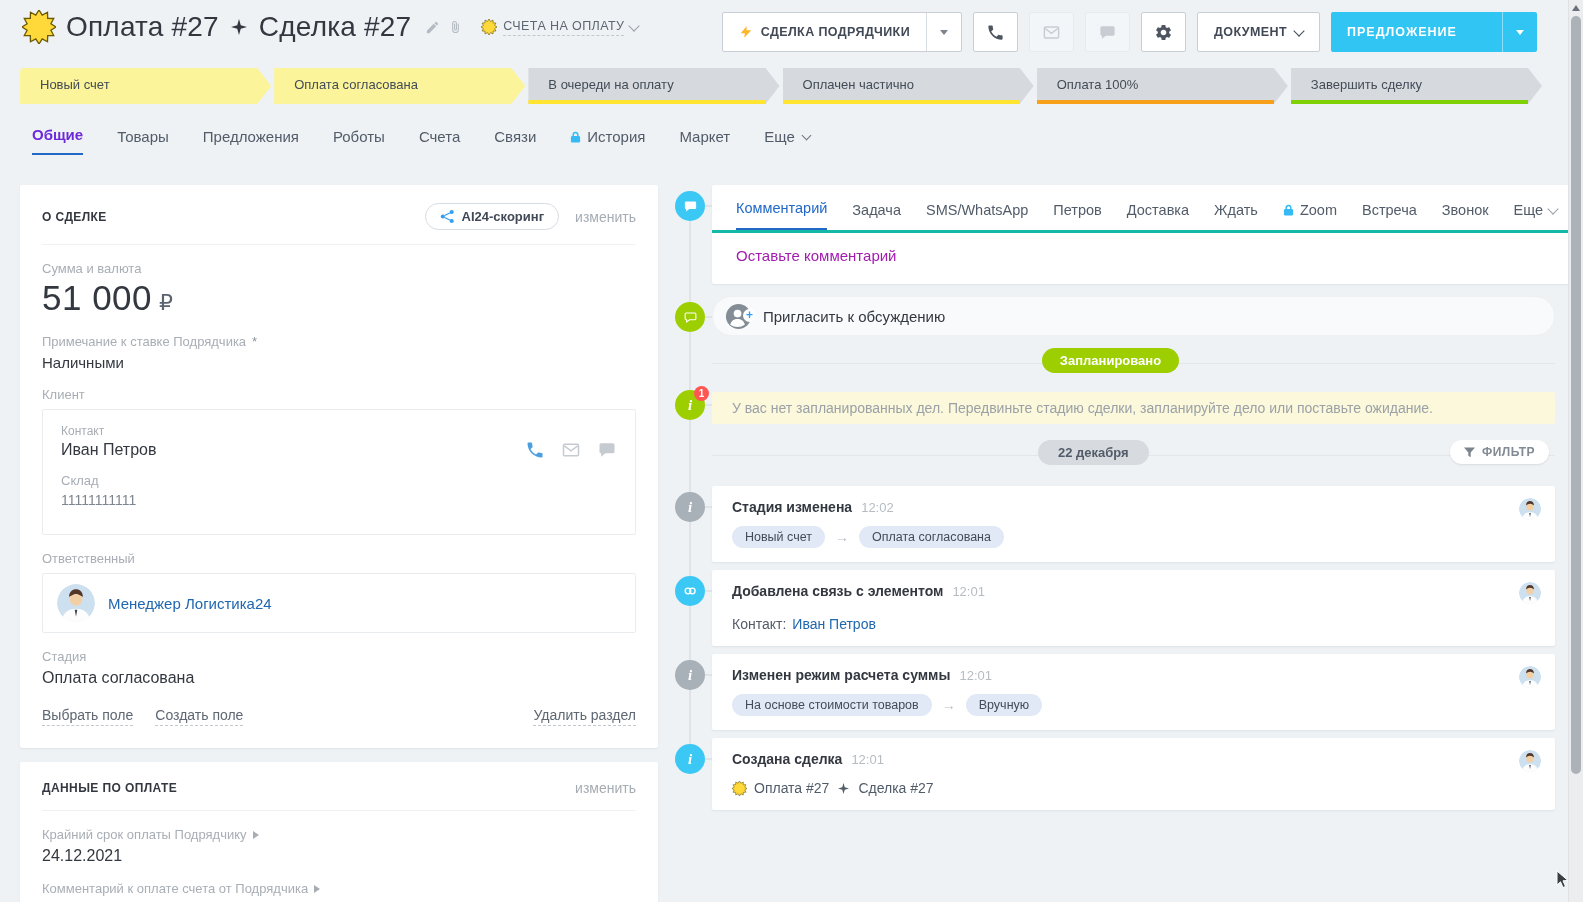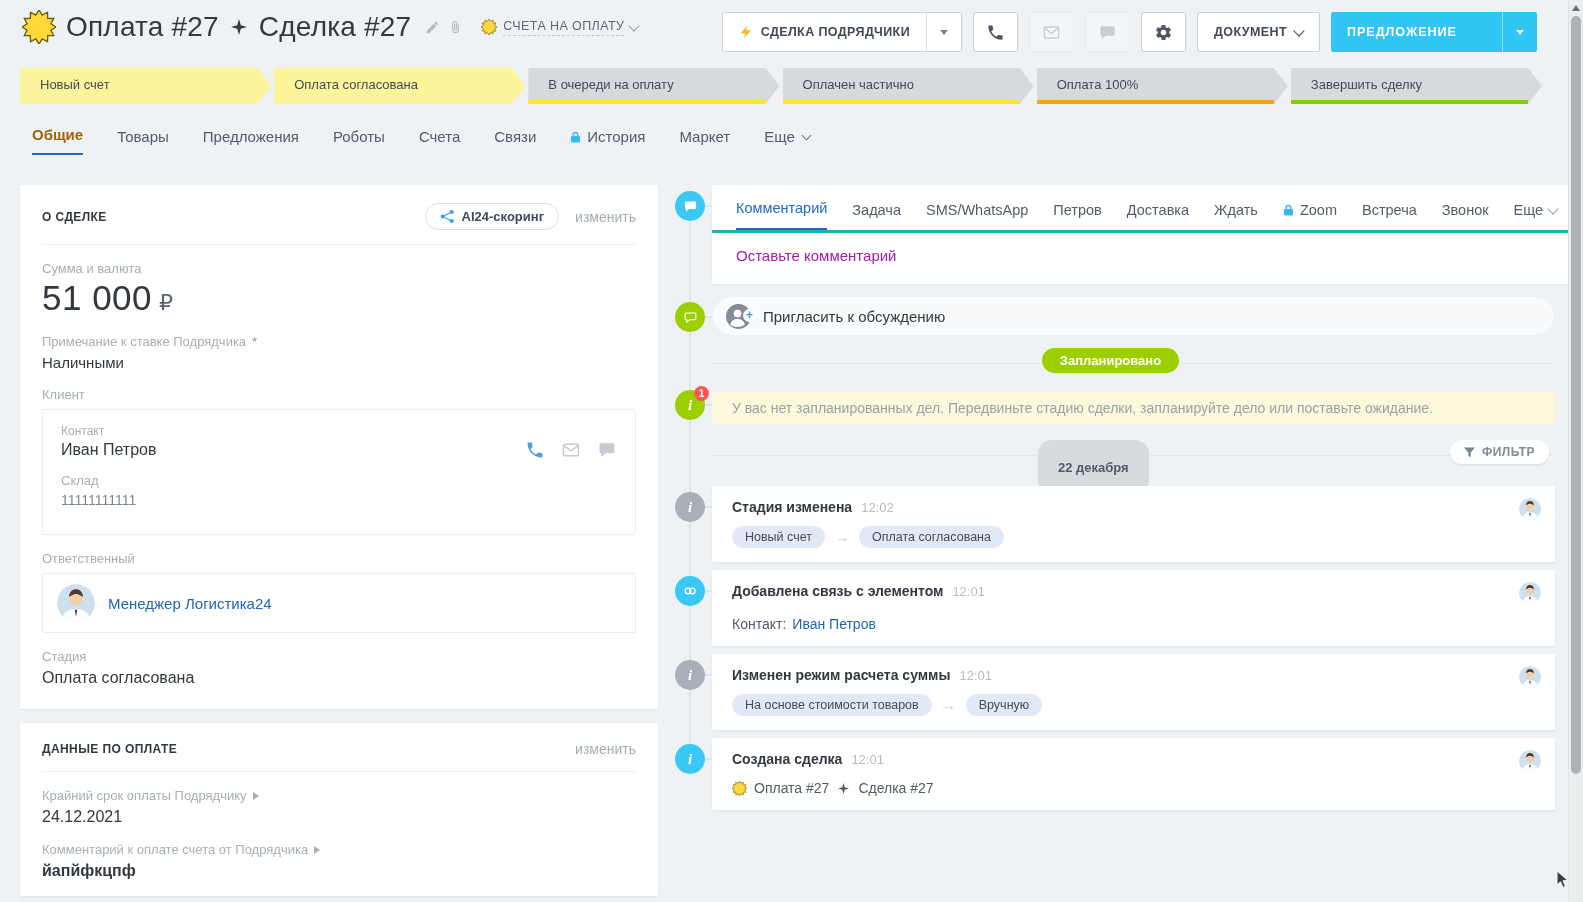--- a/index.html
+++ b/index.html
@@ -34,21 +34,21 @@
   
   .pipeline{position:absolute;left:20px;top:68px;width:1522px;height:36px;display:flex;gap:3px;}
   .stage{position:relative;flex:1;display:flex;align-items:center;clip-path:polygon(0 0,calc(100% - 14px) 0,100% 50%,calc(100% - 14px) 100%,0 100%);cursor:pointer;}
   .stage:first-child{border-radius:4px 0 0 4px;}
   .stage .stage-label{font-size:13px;color:#424b56;padding:0 0 3px 20px;white-space:nowrap;overflow:hidden;}
   .stage .stage-bar{position:absolute;left:0;right:14px;bottom:0;height:4px;}
 
   
   .nav-tabs{position:absolute;left:32px;top:126px;display:flex;align-items:flex-end;gap:34px;}
   .ntab{font-size:15px;color:#525c69;padding-bottom:10px;cursor:pointer;display:flex;align-items:center;gap:6px;}
-  .ntab.active{color:#a16207;border-bottom:2px solid #2168c7;font-weight:bold;align-items:flex-end;}
+  .ntab.active{color:#6d28d9;border-bottom:2px solid #2168c7;font-weight:bold;align-items:flex-end;}
   .lock-ic{width:11px;height:14px;}
   .ntab .chev{border-color:#6d767f;width:6px;height:6px;margin-left:2px;}
 
   
   .left-col{position:absolute;left:20px;top:185px;width:638px;}
   .card{background:#fff;border-radius:2px;box-shadow:0 1px 2px rgba(55,65,75,.08);padding:18px 22px 16px;margin-bottom:14px;}
   .card-head{display:flex;align-items:center;justify-content:space-between;}
   .card-title{font-size:12px;font-weight:bold;color:#333840;letter-spacing:.4px;}
   .head-right{display:flex;align-items:center;gap:16px;}
   .scoring-pill{display:flex;align-items:center;gap:7px;border:1px solid #d7dce1;border-radius:16px;padding:5px 14px;font-size:13px;font-weight:bold;color:#424956;cursor:pointer;background:#fff;}
@@ -100,21 +100,21 @@
   .compose-body{border-top:3px solid #14b8a6;padding:14px 24px 20px;font-size:15px;color:#a21caf;cursor:text;}
   .invite-pill{display:flex;align-items:center;gap:11px;background:#f9fafb;border:1px solid #eef1f4;border-radius:22px;padding:6px 12px;height:40px;box-sizing:border-box;cursor:pointer;}
   .invite-av{position:relative;width:27px;height:27px;flex:0 0 auto;}
   .invite-av svg{width:27px;height:27px;}
   .plus-badge{position:absolute;right:-4px;top:6px;width:13px;height:13px;border-radius:50%;background:#fff;color:#2f9ff6;font-size:12px;font-weight:bold;line-height:12px;text-align:center;}
   .invite-text{font-size:15px;color:#333840;}
 
   .divider-row{position:relative;height:26px;margin:14px 0 16px;}
   .divider-row .line{position:absolute;left:46px;right:0;top:50%;height:1px;background:#e3e7ea;}
   .pill-green{position:absolute;left:0;right:0;margin:0 auto;width:fit-content;background:#9dcf00;color:#fff;font-size:13px;font-weight:bold;border-radius:14px;padding:5px 18px;top:-2px;}
-  .pill-date{position:absolute;left:372px;background:#d7dbdf;color:#525c69;font-size:13px;font-weight:bold;border-radius:14px;padding:20px 20px;top:-2px;cursor:pointer;}
+  .pill-date{position:absolute;left:372px;background:#d7dbdf;color:#525c69;font-size:13px;font-weight:bold;border-radius:14px;padding:5px 20px;top:-2px;cursor:pointer;}
   .pill-filter{position:absolute;right:6px;top:-2px;background:#fff;border-radius:14px;padding:5px 14px;display:flex;align-items:center;gap:7px;font-size:12px;font-weight:bold;color:#828a93;letter-spacing:.5px;cursor:pointer;box-shadow:0 1px 2px rgba(55,65,75,.12);}
   .pill-filter svg{width:11px;height:11px;color:#7b848d;}
 
   .notice-box{flex:1;background:#fbf8dc;border-radius:2px;padding:8px 20px;font-size:14px;color:#9ba1a6;display:flex;align-items:center;}
 
   .tl-card{flex:1;background:#fff;border-radius:2px;box-shadow:0 1px 2px rgba(55,65,75,.08);padding:13px 20px 14px;position:relative;}
   .tl-title-row{display:flex;align-items:baseline;gap:9px;}
   .tl-title{font-size:14px;font-weight:bold;color:#333840;cursor:pointer;}
   .tl-time{font-size:13px;color:#b6bcc2;}
   .tl-body{margin-top:11px;display:flex;align-items:center;gap:10px;font-size:14px;color:#525c69;}
@@ -330,20 +330,25 @@
             <path d="M11.5 12c0-4.5 3-7 6.5-7s6.5 2.5 6.5 7c0 .8-3-2.5-6.5-2.5S11.5 12.8 11.5 12z" fill="#53382a"></path>
             <path d="M5 33.5c1.5-7.5 7-10 13-10s11.5 2.5 13 10a18 18 0 0 1-26 0z" fill="#fdfdfd"></path>
             <path d="M16.8 24.5h2.4l-1.2 6.5z" fill="#39424d"></path>
           </svg>
         <span class="link-blue">Менеджер Логистика24</span>
       </div>
 
       <div class="flabel">Стадия</div>
       <div class="fvalue" style="font-size:16px;">Оплата согласована</div>
 
+      <div class="fieldlinks">
+        <span class="dashed-link">Выбрать поле</span>
+        <span class="dashed-link">Создать поле</span>
+        <span class="dashed-link right">Удалить раздел</span>
+      </div>
     </div>
 
     <div class="card">
       <div class="card-head">
         <span class="card-title">ДАННЫЕ ПО ОПЛАТЕ</span>
         <span class="edit-link">изменить</span>
       </div>
       <hr>
 
       <div class="flabel">

